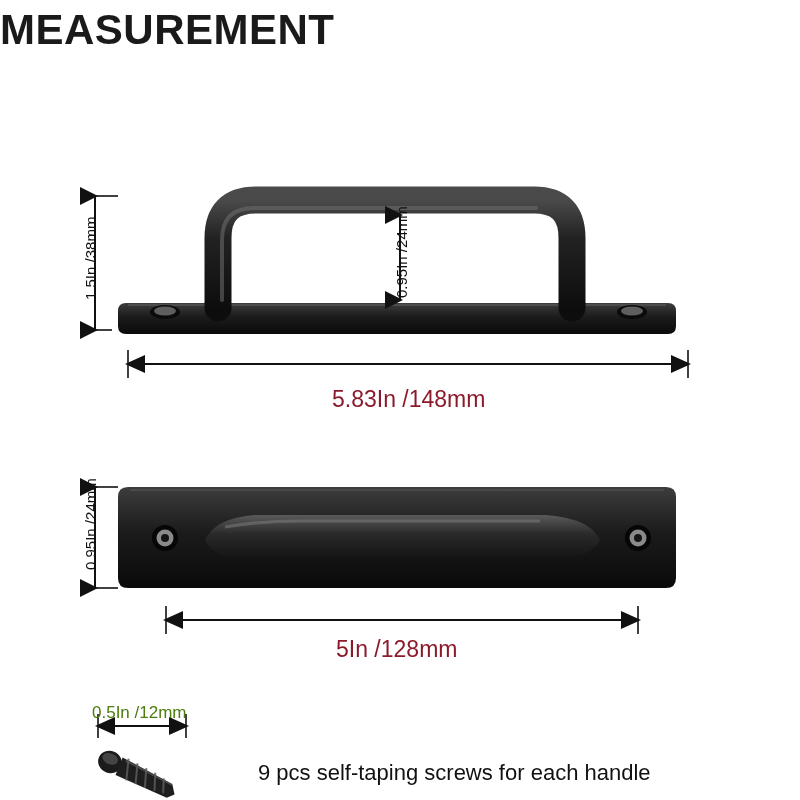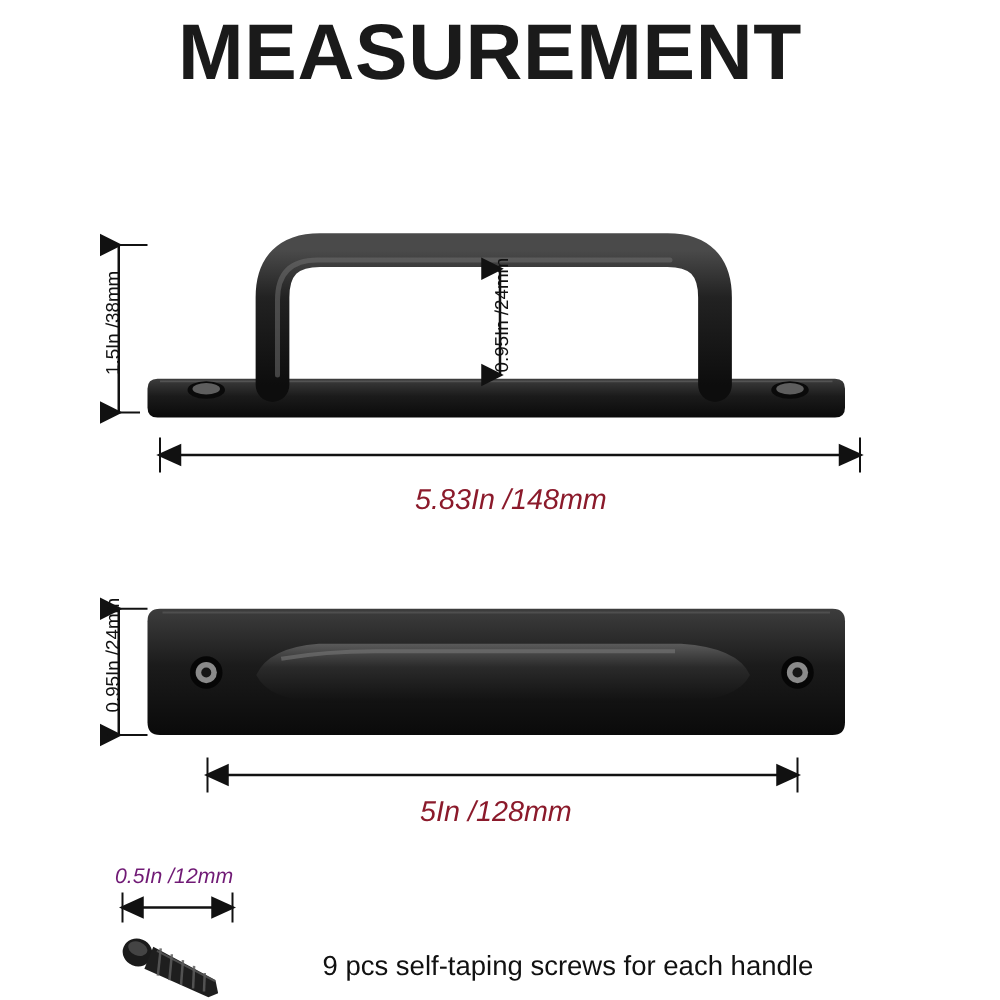--- a/index.html
+++ b/index.html
@@ -19,40 +19,40 @@
     position: absolute;
     inset: 0;
   }
 
   
   .title {
     position: absolute;
     top: 6px;
     left: 0;
     width: 784px;
-    text-align: center;
-    font-size: 63px;
+    text-align: left;
+    font-size: 42px;
     font-weight: bold;
     letter-spacing: 0.5px;
     color: #1a1a1a;
     font-family: "Liberation Sans", sans-serif;
   }
 
   
   .dimlabel {
     position: absolute;
     color: #8b1a2b;
     font-size: 21px;
     font-family: "Liberation Sans", sans-serif;
     white-space: nowrap;
-    font-style: italic;
   }
   .dimlabel.small {
     font-size: 15px;
-    color: #701a75;
+    color: #4d7c0f;
+    margin-top: 12px;
   }
   .vert-text {
     position: absolute;
     color: #111111;
     font-size: 15px;
     white-space: nowrap;
     transform-origin: 0 0;
     transform: rotate(-90deg);
     font-family: "Liberation Sans", sans-serif;
   }

